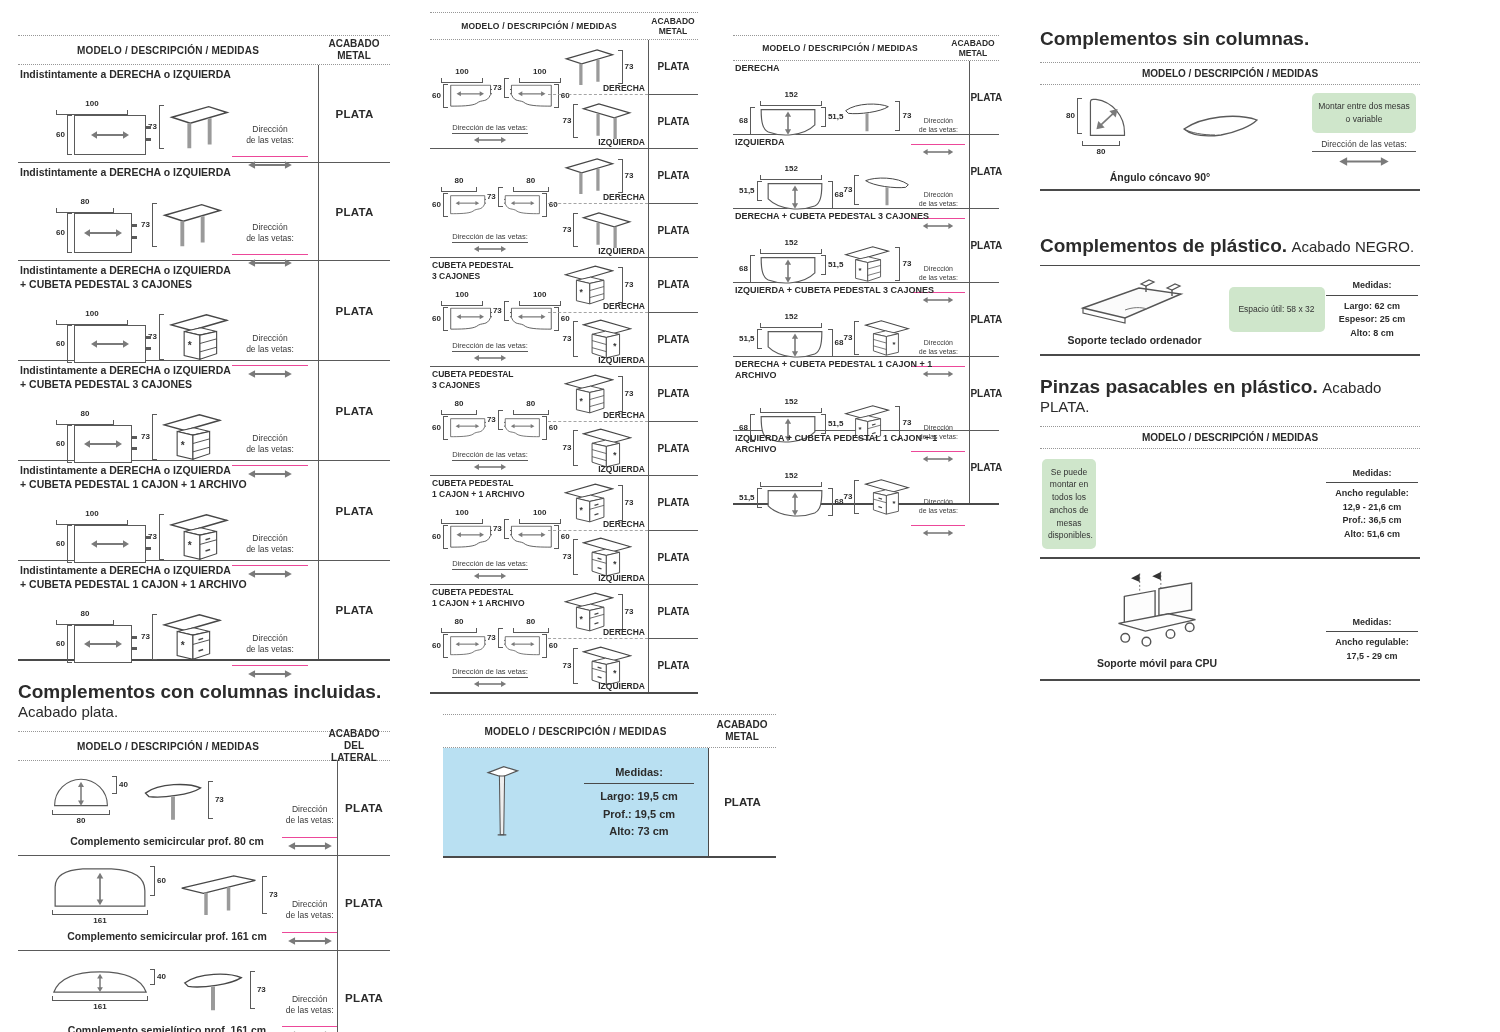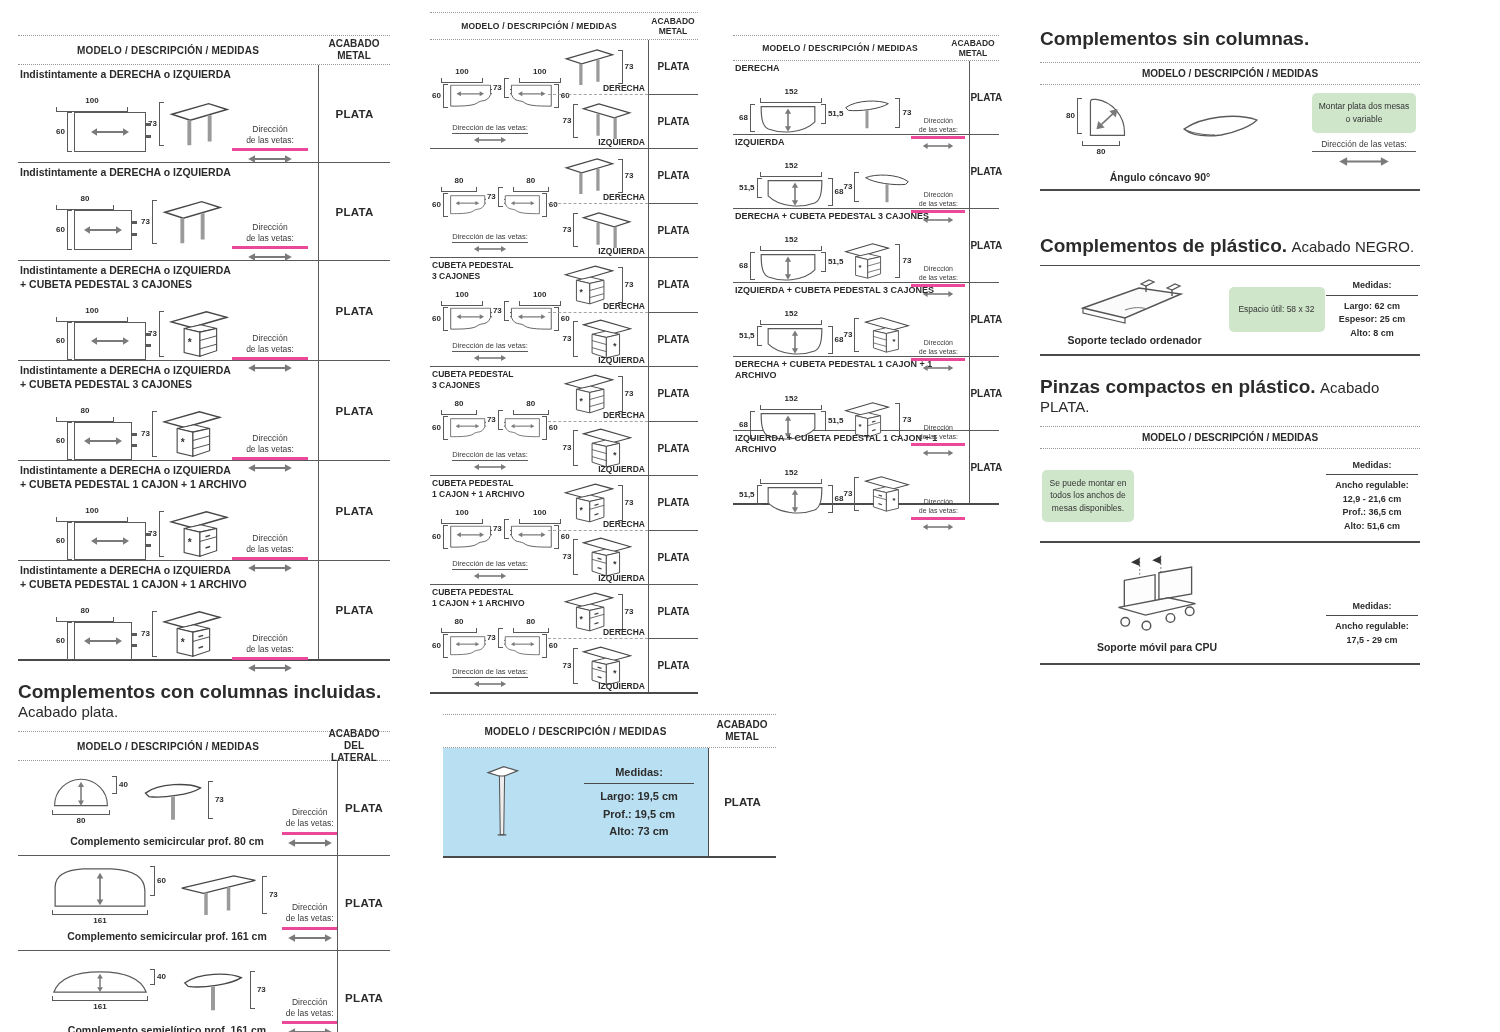--- a/index.html
+++ b/index.html
@@ -27,21 +27,21 @@
   
   .planbox { height:40px; border:1.4px solid #5a5a5a; background:#fff; position:relative;
              display:flex; align-items:center; justify-content:center; }
   .planbox::before, .planbox::after { content:""; position:absolute; right:-6px; width:6px; height:3px; background:#5a5a5a; }
   .planbox::before { top:28%; } .planbox::after { top:58%; }
   .ha { width:40px; height:10px; }
   .ha.big { width:52px; height:11px; }
 
   
   .vetas { text-align:center; font-size:8.5px; color:#3a3a3a; line-height:1.3; }
-  .vetas .vtx { border-bottom:3px solid #ec4899; padding-bottom:2px;margin-top:42px; }
+  .vetas .vtx { border-bottom:1px solid #ec4899; padding-bottom:10px;margin-top:42px; }
   .vetas svg { margin-top:3px; }
 
   
   #col1 { left:18px; top:35px; width:372px; }
   #col1 .thead { height:30px; }
   #col1 .h-fin { width:72px; font-size:10px; }
   #col1 .rfin { width:72px; font-size:11.5px; letter-spacing:.3px; }
   .rtitle { font-weight:bold; font-size:10.5px; line-height:1.3; padding:3px 0 0 2px; }
   .rbody { flex:1; display:flex; align-items:center; justify-content:space-between; padding:0 10px 6px 38px; }
   .deskw { display:flex; align-items:center; gap:4px; }
@@ -1427,21 +1427,21 @@
           <div class="hdw" style="width:38px;margin-left:16px;margin-top:2px">
               <div class="hline"></div>
               <span class="dim">80</span>
             </div>
         </div>
         <svg style="width:80px;height:30px;margin-top:18px" viewBox="0 0 80 30">
             <use href="#sym-panel"></use>
           </svg>
         <div class="s1right">
           <div class="gbox" style="width:100%">
-            <div>Montar plata dos mesas</div>
+            <div>Montar entre dos mesas</div>
               <div>o variable</div>
           </div>
           <div class="vetasline">Dirección de las vetas:</div>
           <svg class="ha big" style="margin-top:4px">
               <use href="#sym-harrow"></use>
             </svg>
         </div>
       </div>
       <div class="caption s1cap">Ángulo cóncavo 90°</div>
     </div>
@@ -1460,28 +1460,28 @@
       <div class="gbox" style="width:96px;padding:16px 6px">Espacio útil: 58 x 32</div>
       <div class="medb medsm">
         <div class="mt">Medidas:</div>
         <div>Largo: 62 cm</div>
         <div>Espesor: 25 cm</div>
         <div>Alto: 8 cm</div>
       </div>
     </div>
 
     <div class="sect" style="margin:20px 0 10px 0">
-      <span class="t">Pinzas compactos en plástico.</span> <span class="sub">Acabado PLATA.</span>
+      <span class="t">Pinzas pasacables en plástico.</span> <span class="sub">Acabado PLATA.</span>
     </div>
 
     <div class="c4head">MODELO / DESCRIPCIÓN / MEDIDAS</div>
 
 
     <div class="cpurow hr2">
-      <div class="gbox" style="width:92px">
+      <div class="gbox" style="width:54px">
         <div>Se puede montar en</div>
           <div>todos los anchos de</div>
           <div>mesas disponibles.</div>
       </div>
       <div class="medb medsm">
         <div class="mt">Medidas:</div>
         <div>Ancho regulable:</div>
         <div>12,9 - 21,6 cm</div>
         <div>Prof.: 36,5 cm</div>
         <div>Alto: 51,6 cm</div>

